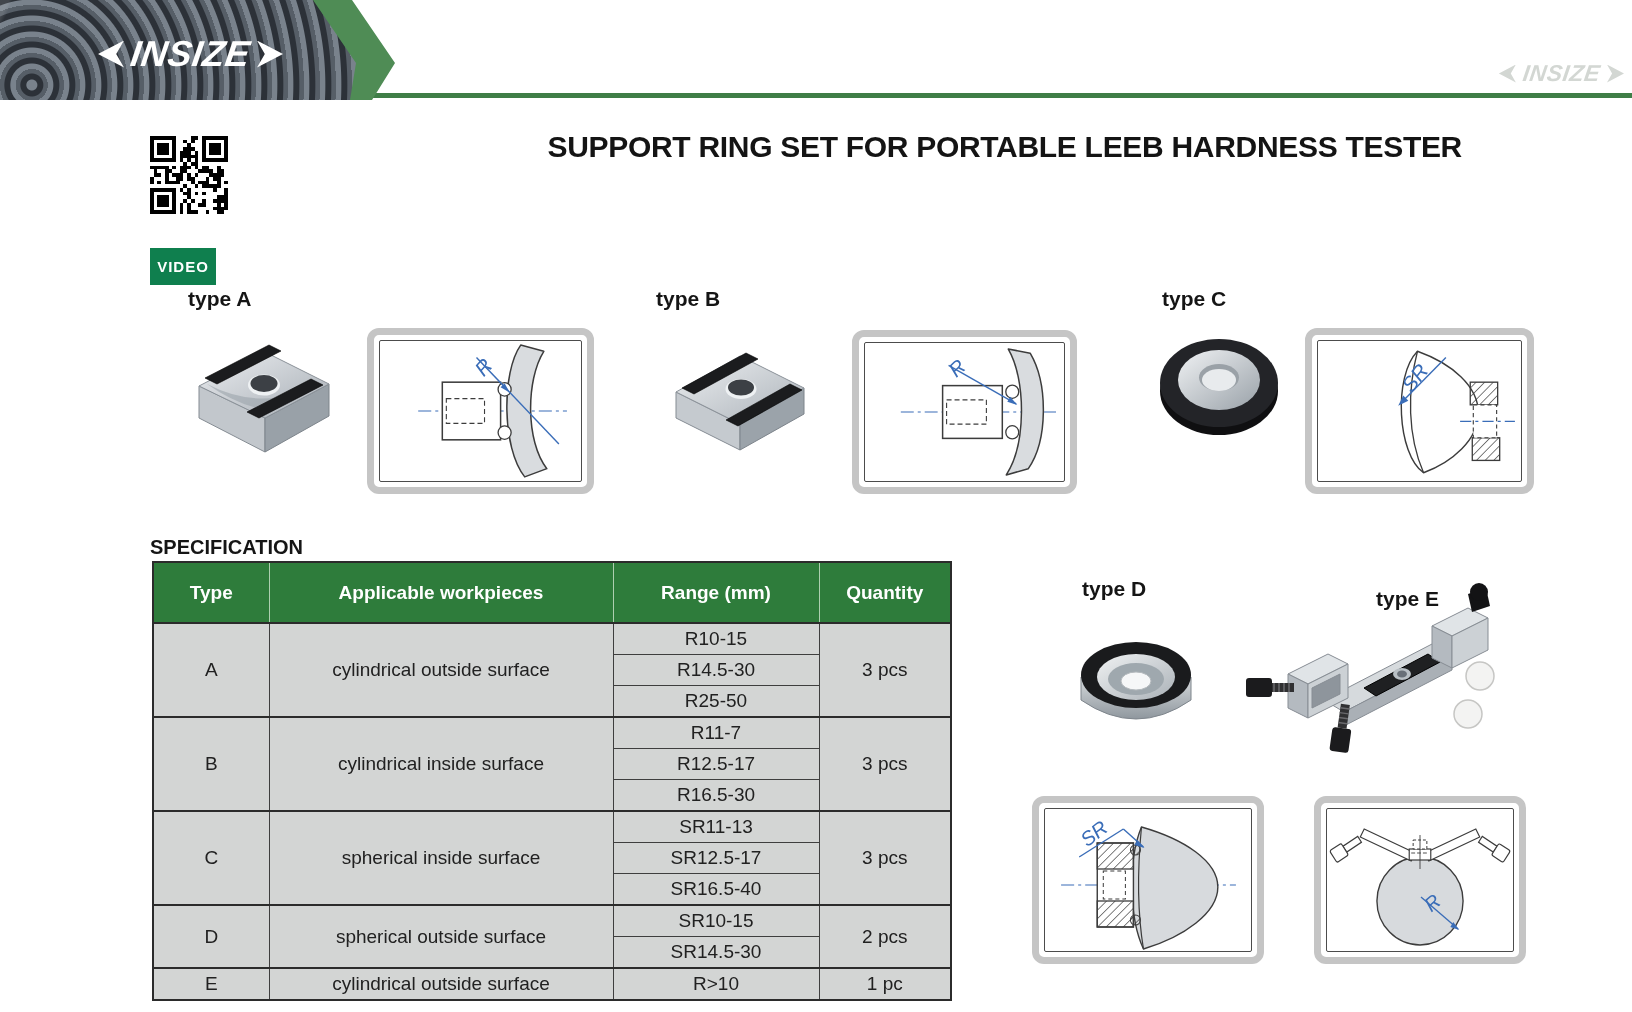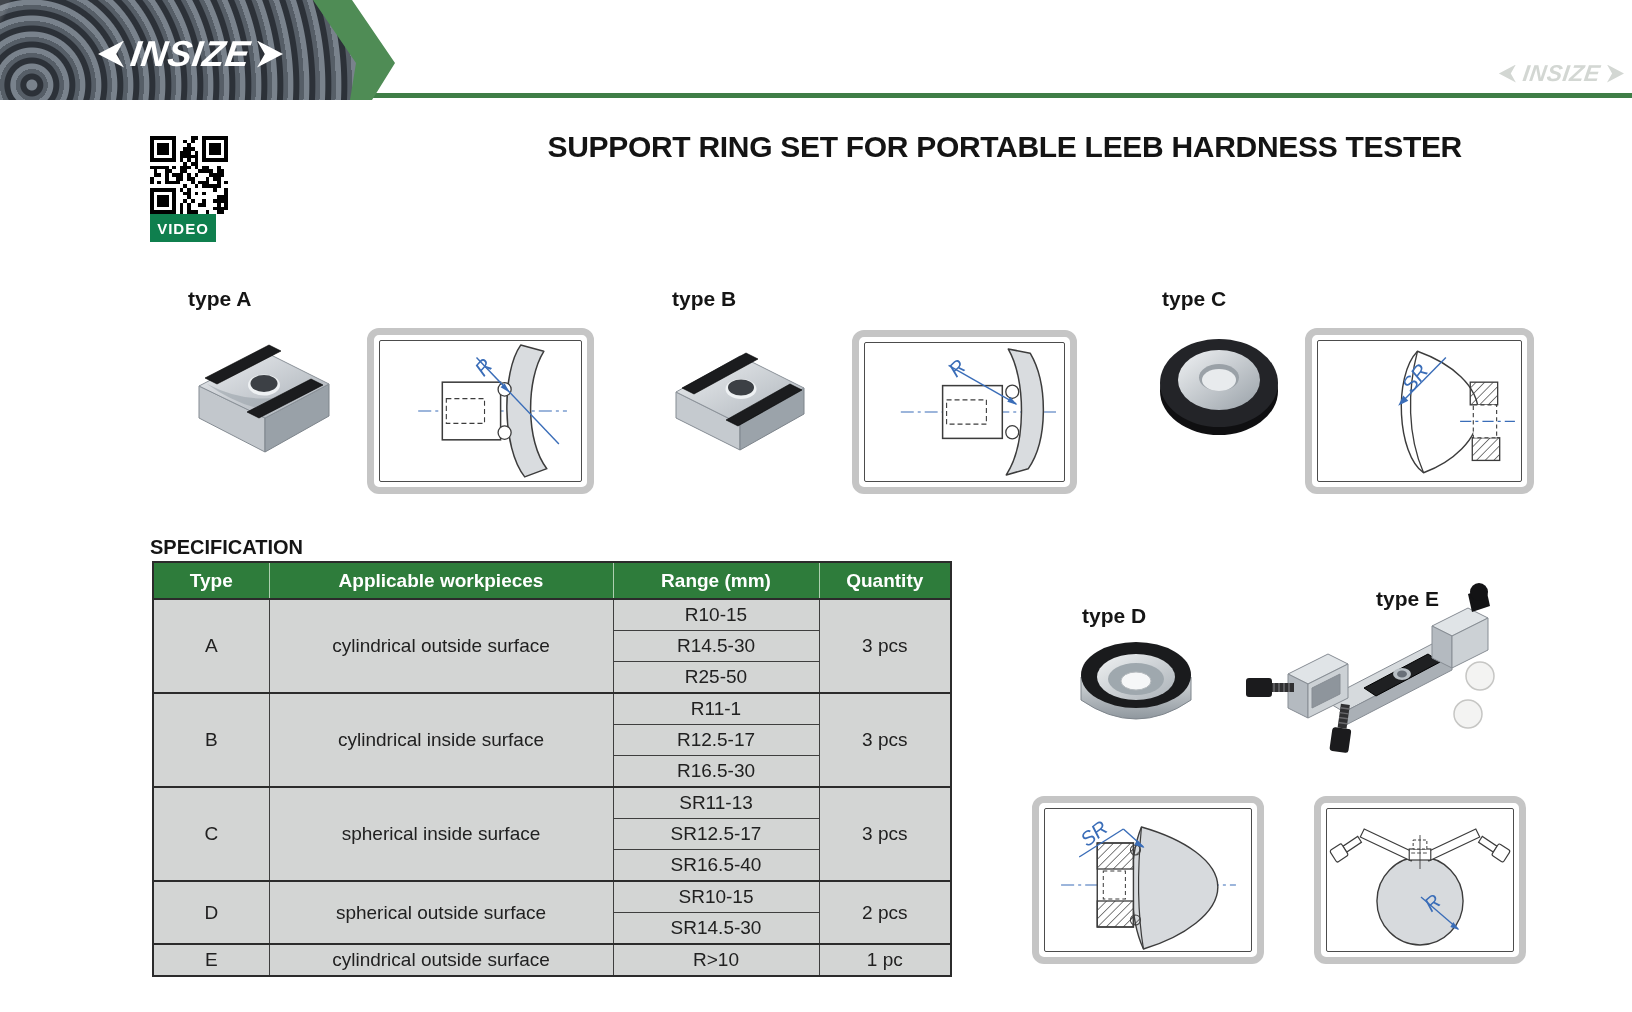--- a/index.html
+++ b/index.html
@@ -26,43 +26,43 @@
   .hdr-logo{position:absolute;left:98px;top:36px;color:#fff;}
   .hdr-logo .logo-txt{font-size:36px;}
   .hdr-logo .arrow{width:26px;height:27px;background:#fff;}
   .watermark{position:absolute;right:8px;top:62px;color:#d3d7d3;}
   .watermark .logo-txt{font-size:23px;}
   .watermark .arrow{width:17px;height:18px;background:#d3d7d3;}
 
   
   .qr-wrap{position:absolute;left:150px;top:136px;width:78px;}
   .qr-wrap svg{display:block;width:78px;height:78px;}
-  .video-band{width:66px;height:28px;background:var(--video-green);color:#fff;
-     font-weight:bold;font-size:15px;letter-spacing:1px;display:flex;align-items:center;justify-content:center;}
+  .video-band{width:66px;height:37px;background:var(--video-green);color:#fff;
+     font-weight:bold;font-size:15px;letter-spacing:1px;display:flex;align-items:center;justify-content:center;margin-top:34px;}
 
   
   .title{position:absolute;right:170px;top:129px;text-align:left;font-weight:bold;
          font-size:30px;line-height:36px;color:#141414;letter-spacing:-0.3px;}
 
   
   .type-label{position:absolute;font-weight:bold;font-size:21px;color:#151515;}
 
   
   .dbox{position:absolute;border:7px solid #c5c5c5;border-radius:12px;background:#fff;}
   .dbox .inner{position:absolute;left:5px;top:5px;right:5px;bottom:5px;border:1.5px solid #4c4c4c;border-radius:2px;}
   .dbox svg{position:absolute;left:0;top:0;width:100%;height:100%;}
   .dlabel{fill:var(--dim-blue);font-family:"Liberation Sans",sans-serif;font-style:italic;font-size:20px;}
   .bline{stroke:var(--dim-blue);}
   .bfill{fill:var(--dim-blue);}
 
   
   .spec-head{position:absolute;left:150px;top:536px;font-weight:bold;font-size:20px;color:#151515;}
   table.spec{position:absolute;left:152px;top:561px;width:798px;border-collapse:collapse;table-layout:fixed;}
   table.spec th{background:var(--brand-green);color:#fff;font-weight:bold;font-size:19px;height:35px;
-       border-bottom:2px solid #2b2b2b;border-top:2px solid #2b2b2b;padding:0;text-align:center;}
+       border-bottom:2px solid #2b2b2b;border-top:2px solid #2b2b2b;padding:12px;text-align:center;}
   table.spec th + th{border-left:1.5px solid #aecfb0;}
   table.spec td{background:#d3d5d4;font-size:19px;color:#212121;text-align:center;height:30px;
        border:1.5px solid #3e3e3e;padding:0;}
   table.spec tr.group-start td{border-top:2.5px solid #2b2b2b;}
   table.spec{border:2.5px solid #2b2b2b;}
 
   .pimg{position:absolute;}
 </style>
 </head>
 <body>
@@ -228,23 +228,23 @@
         <rect x="2" y="16" width="3" height="3" fill="#000"></rect>
       </svg>
     <div class="video-band">VIDEO</div>
   </div>
 
   <div class="title">
     <div>SUPPORT RING SET FOR PORTABLE LEEB HARDNESS TESTER</div>
   </div>
 
   <div class="type-label" style="left:188px;top:287px;">type A</div>
-  <div class="type-label" style="left:672px;top:287px;">type B</div>
+  <div class="type-label" style="left:656px;top:287px;">type B</div>
   <div class="type-label" style="left:1162px;top:287px;">type C</div>
-  <div class="type-label" style="left:1082px;top:604px;">type D</div>
+  <div class="type-label" style="left:1082px;top:577px;">type D</div>
   <div class="type-label" style="left:1376px;top:587px;">type E</div>
 
   <svg class="pimg" style="left:183px;top:312px;" width="160" height="145" viewBox="0 0 160 145">
     <defs>
         <linearGradient id="gA" x1="0" y1="0" x2="1" y2="1">
       <stop offset="0" stop-color="#eceef1"></stop>
           <stop offset="1" stop-color="#a6adb4"></stop>
         </linearGradient>
       </defs>
     <polygon points="16,74 16,106 82,140 82,106" fill="#c2c7cc" stroke="#848b92" stroke-width="1"></polygon>
@@ -467,21 +467,21 @@
         </tr>
         <tr>
           <td>R14.5-30</td>
         </tr>
         <tr>
           <td>R25-50</td>
         </tr>
         <tr class="group-start">
           <td rowspan="3">B</td>
           <td rowspan="3">cylindrical inside surface</td>
-          <td>R11-1</td>
+          <td>R11-7</td>
           <td rowspan="3">3 pcs</td>
         </tr>
         <tr>
           <td>R12.5-17</td>
         </tr>
         <tr>
           <td>R16.5-30</td>
         </tr>
         <tr class="group-start">
           <td rowspan="3">C</td>

